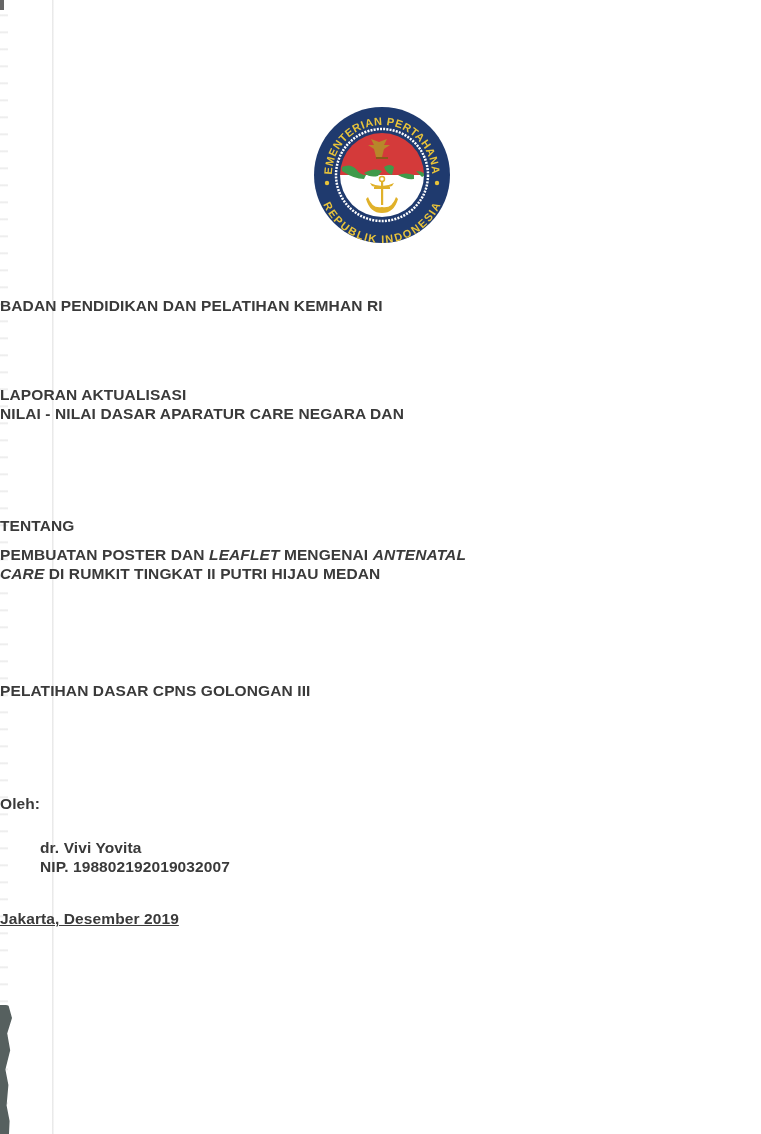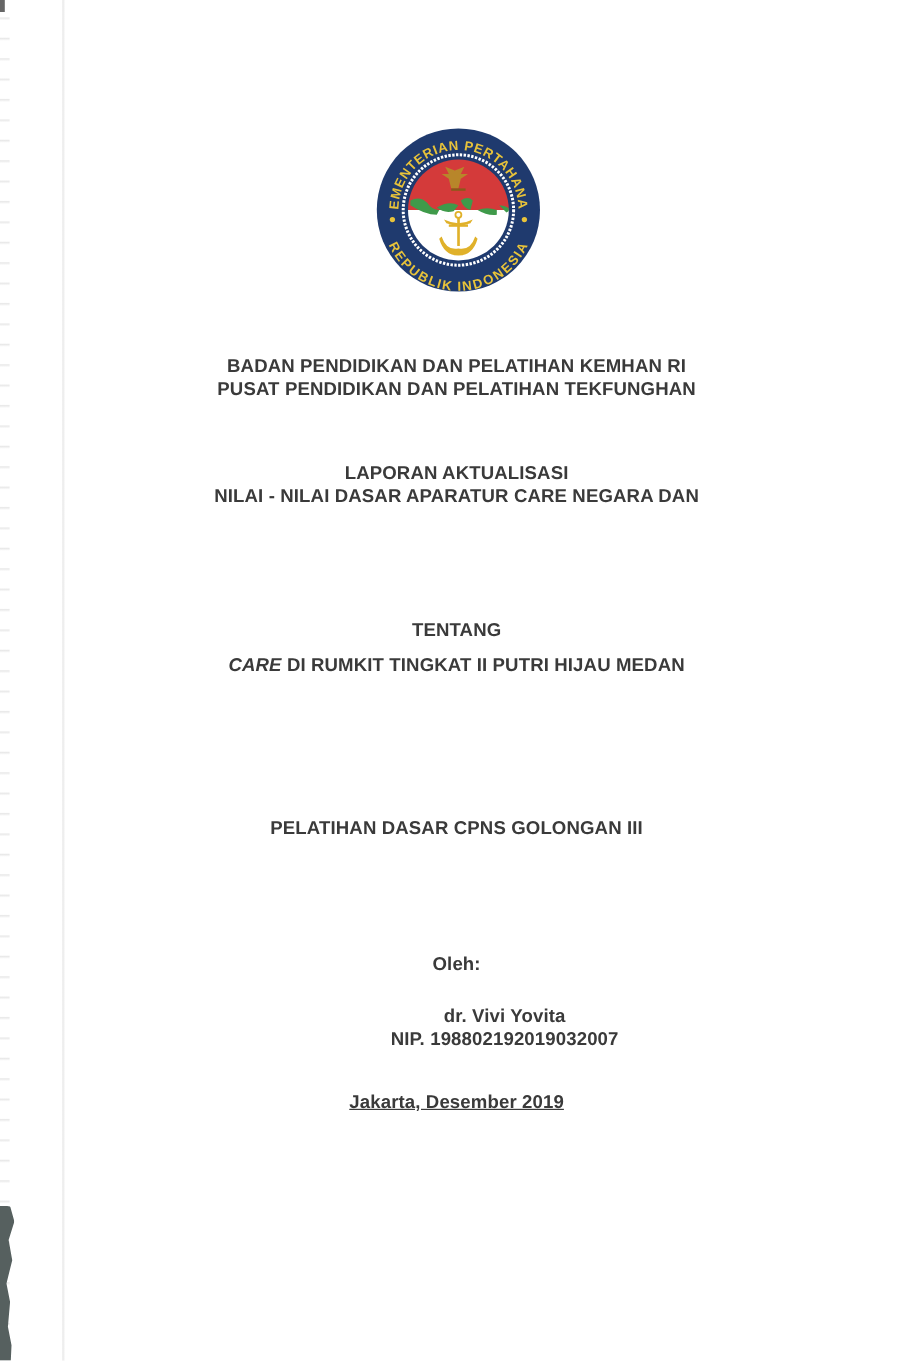--- a/index.html
+++ b/index.html
@@ -60,21 +60,21 @@
       left: 312px;
       top: 105px;
       width: 140px;
       height: 140px;
     }
 
     .block {
       position: absolute;
       left: 0;
       width: 761px;
-      text-align: center;
+      text-align: left;
       font-weight: bold;
       font-size: 15.5px;
       line-height: 19px;
       letter-spacing: 0.1px;
     }
     .block .line { display: block; }
     .it { font-style: italic; }
 
     #blk-institution { top: 296px; }
     #blk-title { top: 385px; }
@@ -129,33 +129,33 @@
     <text font-family="Liberation Sans, sans-serif" font-weight="bold" font-size="11" fill="#e8c33a" letter-spacing="0.6">
       <textPath href="#arcTop" startOffset="50%" text-anchor="middle">KEMENTERIAN PERTAHANAN</textPath>
     </text>
     <text font-family="Liberation Sans, sans-serif" font-weight="bold" font-size="11" fill="#e8c33a" letter-spacing="0.6">
       <textPath href="#arcBot" startOffset="50%" text-anchor="middle" dominant-baseline="hanging">REPUBLIK INDONESIA</textPath>
     </text>
   </svg>
 
   <div class="block" id="blk-institution">
     <span class="line">BADAN PENDIDIKAN DAN PELATIHAN KEMHAN RI</span>
-    <span class="line">PUSAT PENDIDIKAN DAN PELATIHAN TEKFUNGHAN</span>
   </div>
 
   <div class="block" id="blk-title">
     <span class="line">LAPORAN AKTUALISASI</span>
     <span class="line">NILAI - NILAI DASAR APARATUR CARE NEGARA DAN</span>
   </div>
 
   <div class="block" id="blk-tentang">
     <span class="line">TENTANG</span>
   </div>
 
   <div class="block" id="blk-topic">
+    <span class="line"><span>PEMBUATAN POSTER DAN </span><span class="it">LEAFLET</span><span> MENGENAI </span><span class="it">ANTENATAL</span></span>
     <span class="line"><span class="it">CARE</span><span> DI RUMKIT TINGKAT II PUTRI HIJAU MEDAN</span></span>
   </div>
 
   <div class="block" id="blk-training">
     <span class="line">PELATIHAN DASAR CPNS GOLONGAN III</span>
   </div>
 
   <div class="block" id="blk-oleh">
     <span class="line">Oleh:</span>
   </div>

